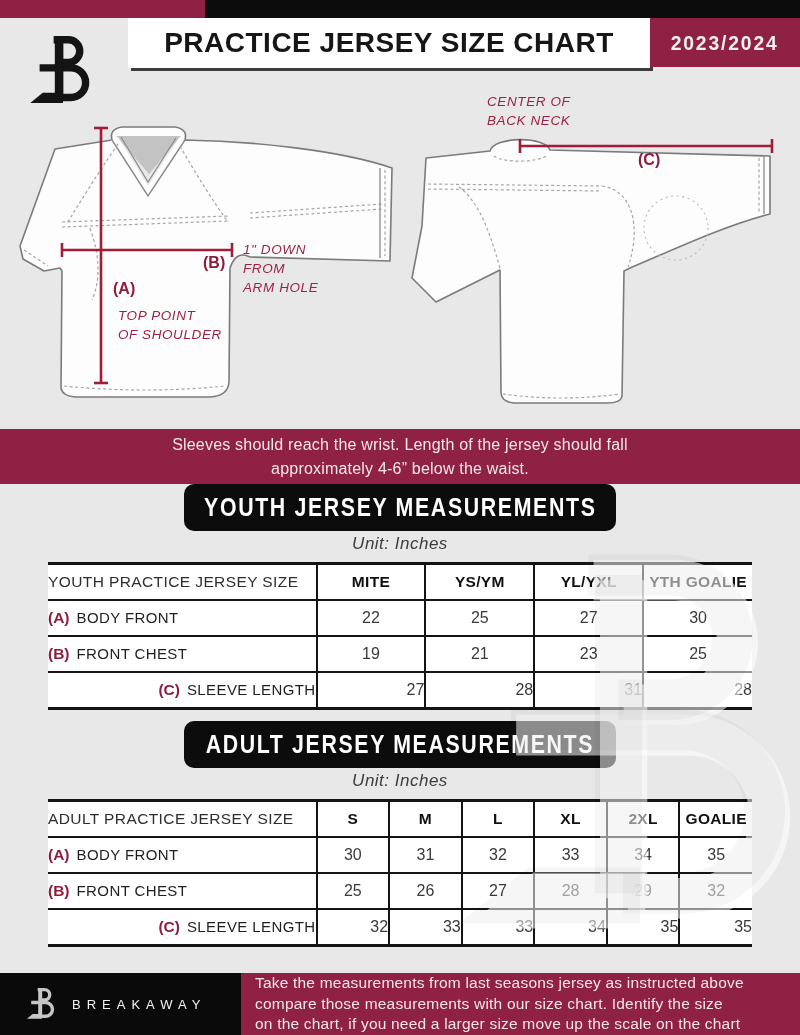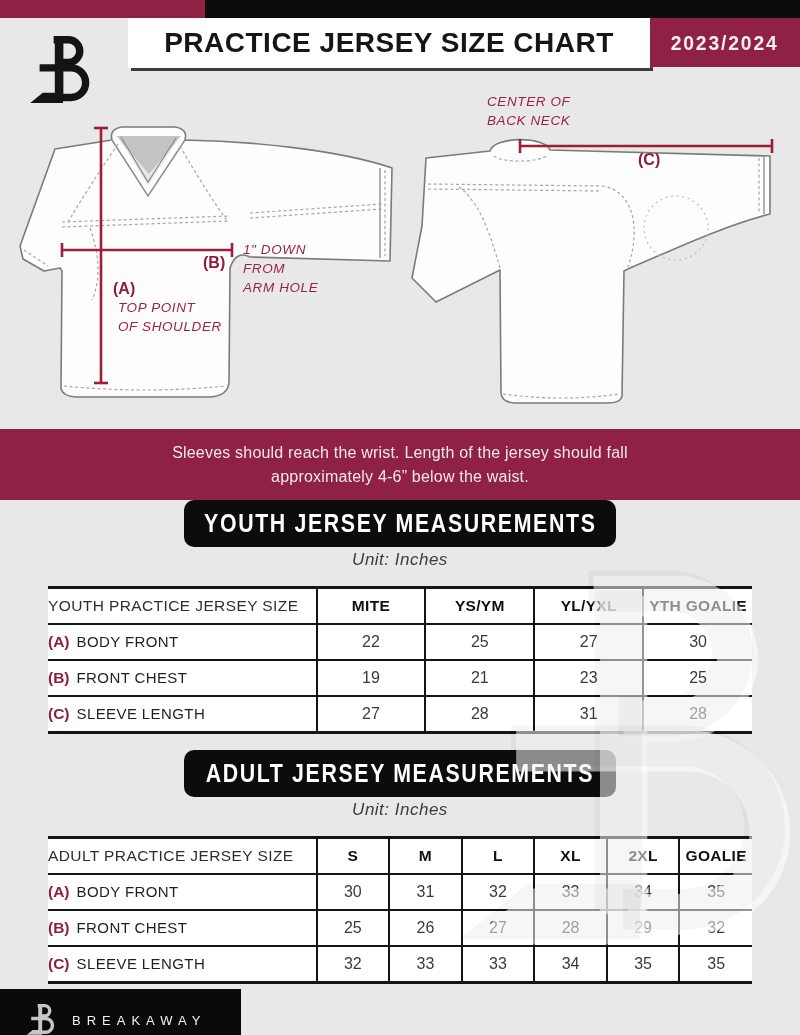--- a/index.html
+++ b/index.html
@@ -33,43 +33,43 @@
   .front-jersey{left:10px; top:92px;}
   .back-jersey{left:402px; top:88px;}
   .measure-overlay{position:absolute; left:0; top:0; width:800px; height:411px; pointer-events:none;}
 
   .anno{position:absolute; color:#9b2242; pointer-events:none;}
   .anno-key{font-weight:bold; font-size:16px; color:#8e1d3d;}
   .anno-note{font-style:italic; font-size:13.5px; line-height:19px; letter-spacing:.6px; white-space:pre-line;}
 
   
   .banner{
-    height:71px; background:#8e2144; color:#f3e7eb;
+    height:55px; background:#8e2144; color:#f3e7eb;
     display:flex; align-items:center; justify-content:center; text-align:center;
     font-size:16px; line-height:24px; white-space:pre-line; letter-spacing:.2px;
   }
 
   
   .middle{position:relative; height:489px; background:#e8e8e9;}
   .section-title{
     width:432px; height:47px; margin:0 auto; background:#0c0c0c; border-radius:10px;
     color:#fff; display:flex; align-items:center; justify-content:center;
     font-size:26px; font-weight:bold; letter-spacing:2px;
   }
   .section-title span{transform:scaleX(.82); display:inline-block; white-space:nowrap;}
   .mt-youth{}
   .mt-adult{margin-top:11px;}
   .unit{ text-align:center; font-style:italic; font-size:17px; color:#3c3c3c; margin:3px 0 5px; letter-spacing:.5px;}
 
   table.size-table{
-    width:704px; margin:16px auto; border-collapse:collapse; table-layout:fixed;
+    width:704px; margin:8px auto; border-collapse:collapse; table-layout:fixed;
     border-top:3px solid #141414; border-bottom:3px solid #141414; background:#fff;padding-left:34px;
   }
   table.size-table th, table.size-table td{border-bottom:2px solid #141414; height:34px; padding:0;}
-  table.size-table tr:last-child td{border-bottom:none;}
+  table.size-table tr:last-child td{border-bottom:none;text-align:right;}
   table.size-table th:not(:first-child), table.size-table td:not(:first-child){border-left:2px solid #141414;}
   th.lbl-col{width:38%; text-align:left; padding-left:13px; font-weight:normal; color:#2e2e2e; font-size:15.5px; letter-spacing:.4px;}
   th.size-col{font-weight:bold; font-size:15.5px; color:#101010; text-align:center; letter-spacing:.3px;}
   td{text-align:center; font-size:16px; color:#3a3a3a;}
   td.lbl-col{text-align:left; padding-left:28px;}
   td.lbl-col .key{color:#8e1d3d; font-weight:bold; font-size:15.5px; margin-right:7px;}
   td.lbl-col .rlabel{color:#1f1f1f; font-size:15px; letter-spacing:.4px;}
 
   .watermark{position:absolute; left:425px; top:28px; width:430px; height:470px; pointer-events:none; z-index:3;}
 
@@ -173,21 +173,21 @@
         <path d="M62,225 L62,239"></path>
           <path d="M62,232 L232,232"></path>
           <path d="M232,225 L232,239"></path>
         <path d="M520,121 L520,135"></path>
           <path d="M520,128 L772,128"></path>
           <path d="M772,121 L772,135"></path>
       </g>
     </svg>
 
     <div class="anno anno-key" style="left:113px; top:262px;">(A)</div>
-    <div class="anno anno-note" style="left:118px; top:280px;">TOP POINT
+    <div class="anno anno-note" style="left:118px; top:288px;">TOP POINT
 OF SHOULDER</div>
     <div class="anno anno-key" style="left:203px; top:236px;">(B)</div>
     <div class="anno anno-note" style="left:243px; top:222px;">1" DOWN
 FROM
 ARM HOLE</div>
     <div class="anno anno-note" style="left:487px; top:74px;font-style:italic;">CENTER OF
 BACK NECK</div>
     <div class="anno anno-key" style="left:638px; top:133px;">(C)</div>
   </div>
 
@@ -291,15 +291,18 @@
     </svg>
   </div>
 
   <div class="footer">
     <div class="footer-left">
       <svg class="footer-logo" viewBox="0 0 100 100">
         <use href="#blogo"></use>
       </svg>
       <span class="footer-brand">BREAKAWAY</span>
     </div>
+    <div class="footer-right">Take the measurements from last seasons jersey as instructed above
+compare those measurements  with our size chart. Identify the size
+on the chart, if you need a larger size move up the scale on the chart</div>
   </div>
 
 </div>
 
 </body></html>

